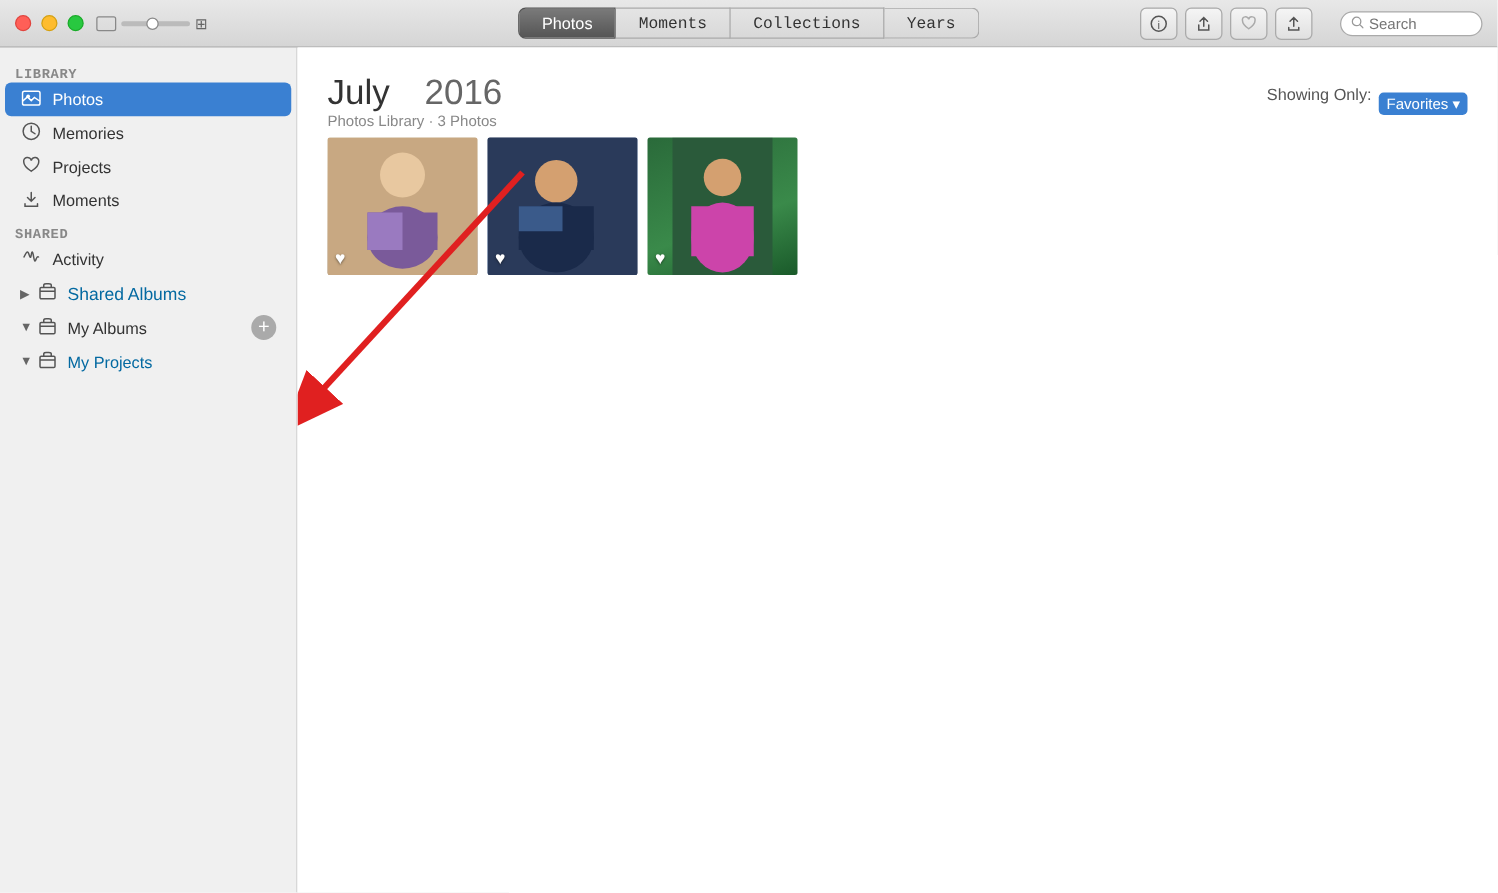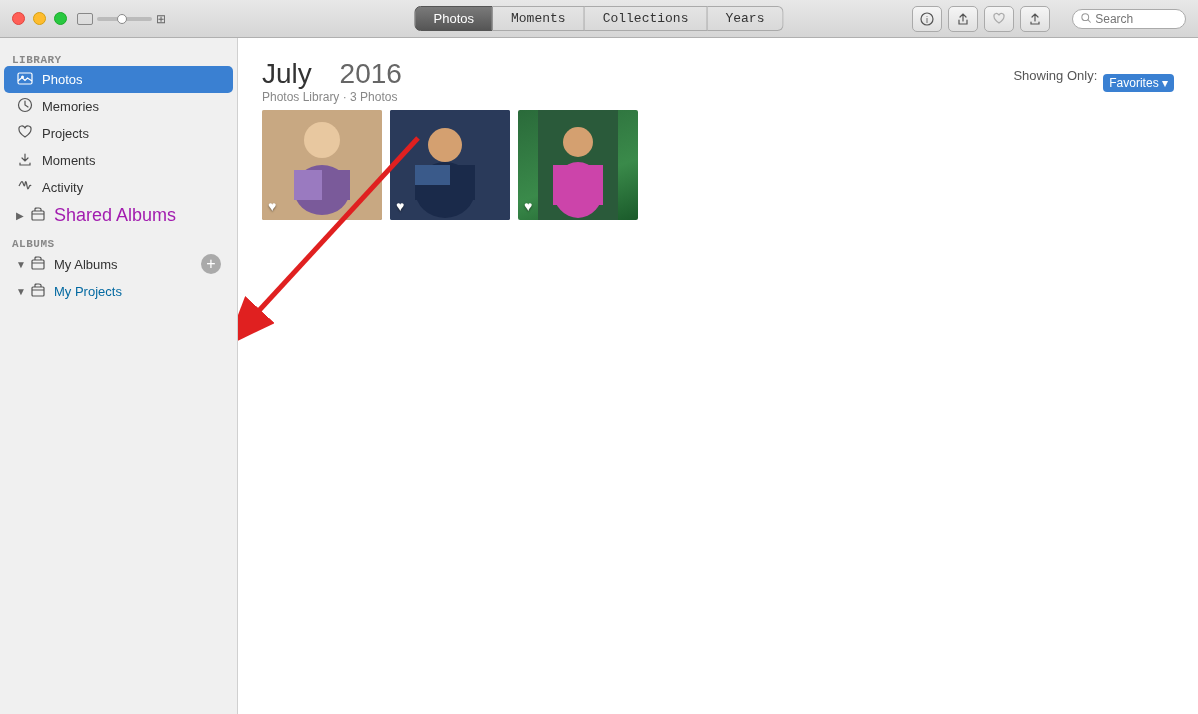--- a/index.html
+++ b/index.html
@@ -410,42 +410,42 @@
 
     <div class="sidebar-item">
       <span class="item-icon">
         <svg width="16" height="16" viewBox="0 0 16 16">
             <path d="M8 10 L8 3 M5 7 L8 10 L11 7 M3 12 L3 14 L13 14 L13 12" fill="none" stroke="#555" stroke-width="1.2" stroke-linecap="round"></path>
           </svg>
       </span>
       <span>Moments</span>
     </div>
 
+    <div class="sidebar-section-header">Shared</div>
 
     <div class="sidebar-item">
       <span class="item-icon">
         <svg width="16" height="16" viewBox="0 0 16 16">
             <path d="M2 8 C4 4 5 2 6 5 C7 8 7.5 9 8 6 C8.5 3 9 2 10 8 C10.5 11 11 12 12 9 C13 6 14 8 14 8" fill="none" stroke="#555" stroke-width="1.2"></path>
           </svg>
       </span>
       <span>Activity</span>
     </div>
 
     <div class="sidebar-item-with-arrow">
       <span class="expand-arrow">▶</span>
       <span class="item-icon" style="font-size:14px;margin-right:8px;">
         <svg width="16" height="16" viewBox="0 0 16 16">
             <rect x="2" y="5" width="12" height="9" rx="1" fill="none" stroke="#555" stroke-width="1.2"></rect>
             <path d="M2 8 L14 8 M5 5 L5 3 C5 2 6 2 7 2 L9 2 C10 2 11 2 11 3 L11 5" fill="none" stroke="#555" stroke-width="1.2"></path>
           </svg>
       </span>
-      <span style="font-size:18px;color:#a21caf;">Shared Albums</span>
-    </div>
-
-    <div class="sidebar-section-header">Albums</div>
+      <span style="font-size:14px;color:#0369a1;">Shared Albums</span>
+    </div>
+
 
     <div class="sidebar-item-with-arrow" style="display:flex;align-items:center;padding:4px 12px;margin:0 4px;cursor:pointer;border-radius:5px;">
       <span class="expand-arrow" style="font-size:10px;color:#666;margin-right:4px;width:10px;">▼</span>
       <span class="item-icon" style="font-size:14px;margin-right:8px;">
         <svg width="16" height="16" viewBox="0 0 16 16">
             <rect x="2" y="5" width="12" height="9" rx="1" fill="none" stroke="#555" stroke-width="1.2"></rect>
             <path d="M2 8 L14 8 M5 5 L5 3 C5 2 6 2 7 2 L9 2 C10 2 11 2 11 3 L11 5" fill="none" stroke="#555" stroke-width="1.2"></path>
           </svg>
       </span>
       <span style="font-size:13px;color:#333;flex:1;">My Albums</span>

